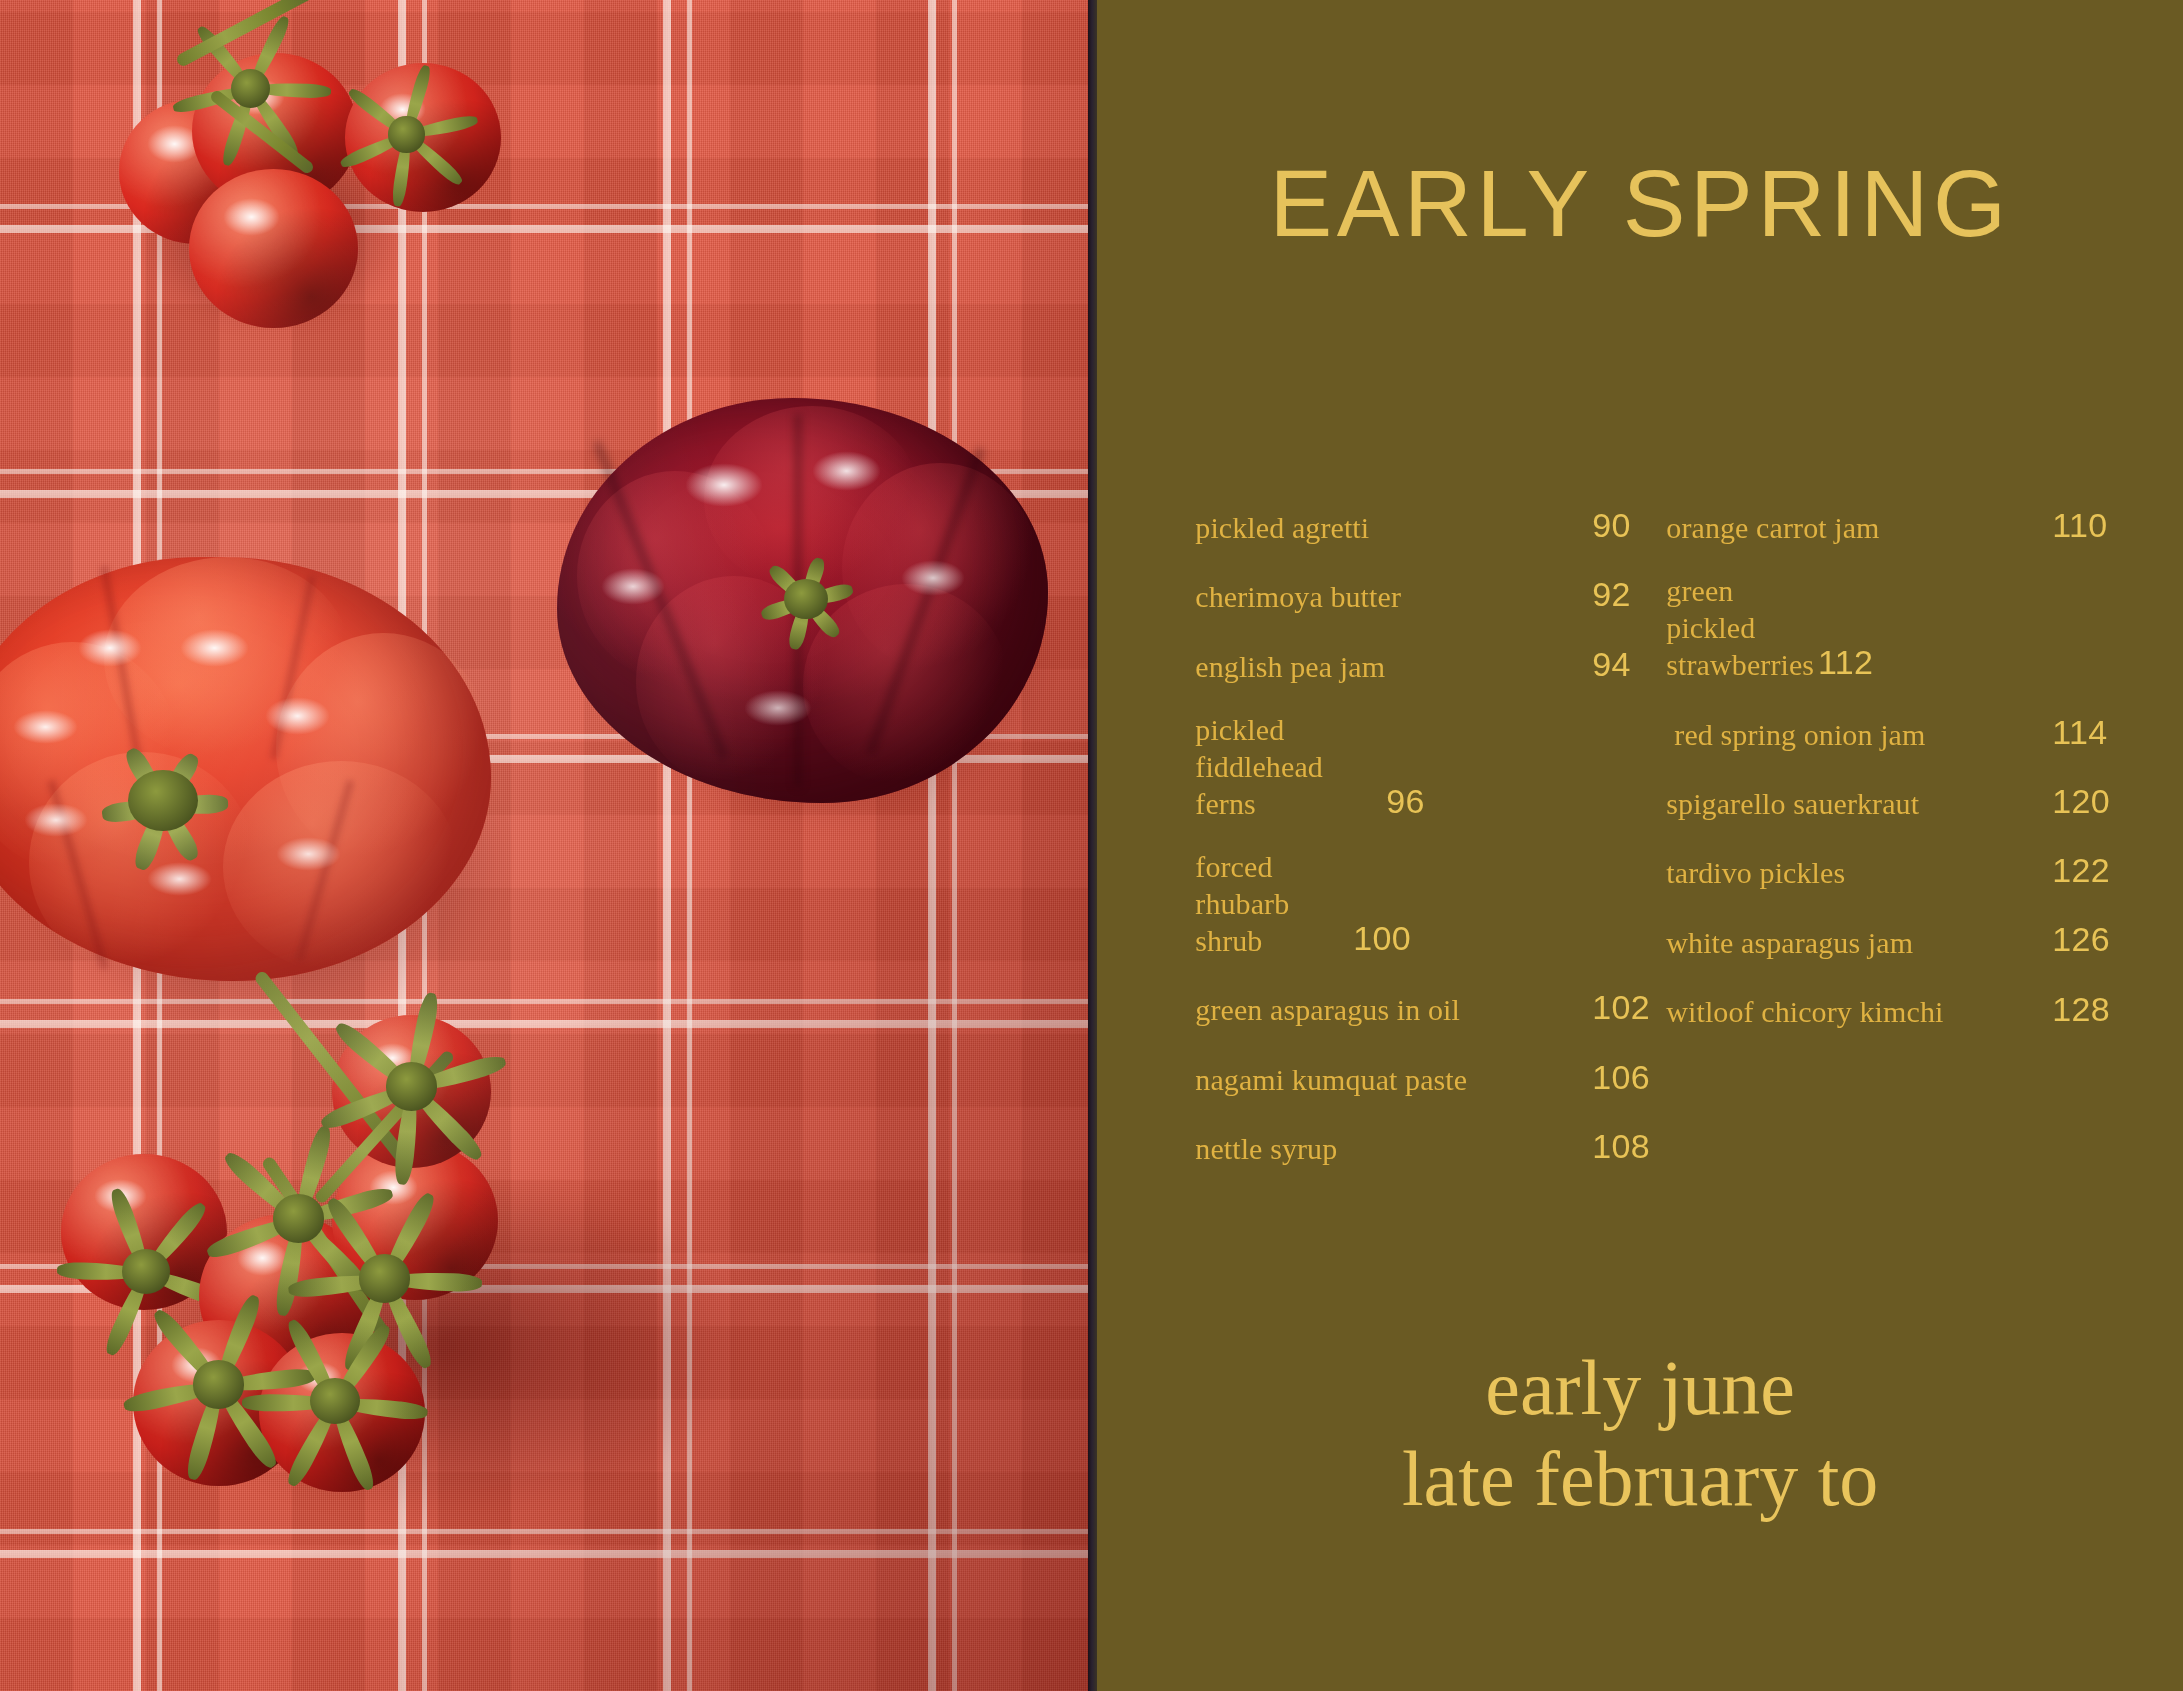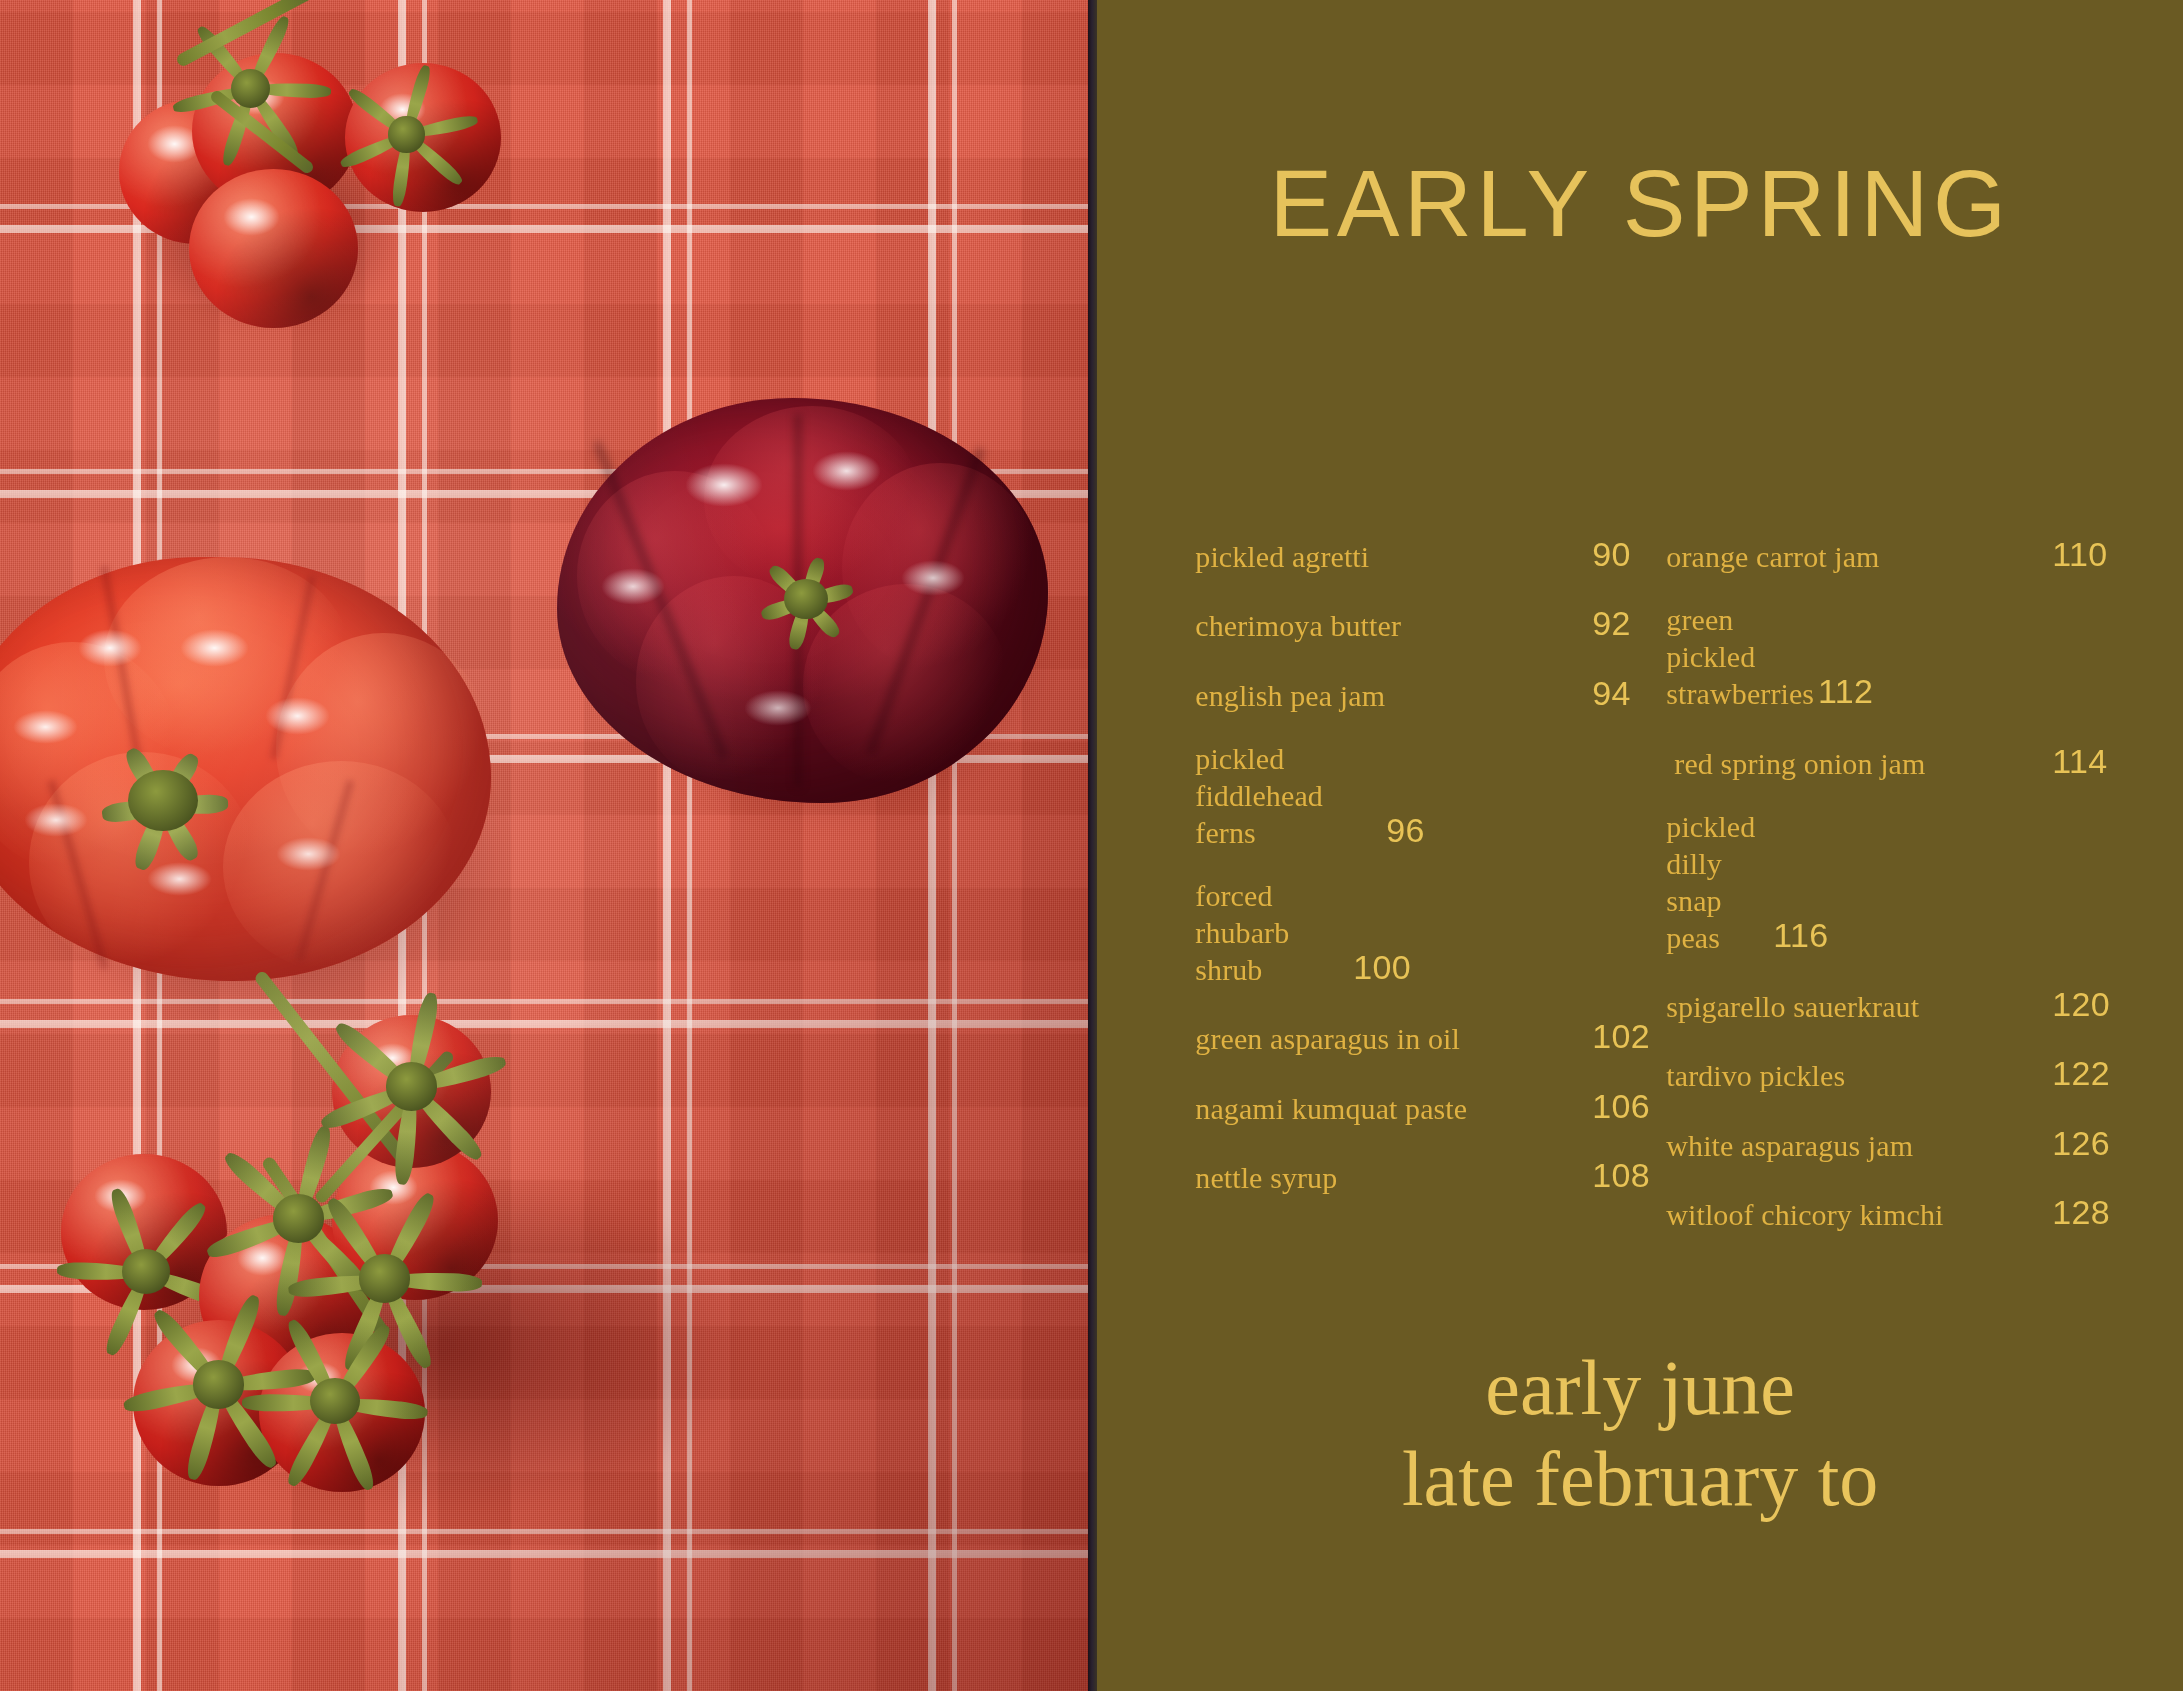--- a/index.html
+++ b/index.html
@@ -186,21 +186,21 @@
     font-size: 94px;
     letter-spacing: 4.6px;
     color: #e6c25b;
     line-height: 1;
     white-space: nowrap;
   }
 
   .toc {
     position: absolute;
     left: 98px;
-    top: 533px;
+    top: 504px;
     width: 942px;
     display: flex;
     gap: 0px;
   }
   .toc-col { width: 471px; }
 
   .toc-entry {
     display: grid;
     grid-template-columns: 1fr 74px;
     align-items: end;
@@ -507,24 +507,20 @@
         <div class="toc-entry two-line" style="max-width:219px;">
           <div class="toc-title">green pickled strawberries</div>
           <div class="toc-page">112</div>
         </div>
 
         <div class="toc-entry indent">
           <div class="toc-title">red spring onion jam</div>
           <div class="toc-page">114</div>
         </div>
 
-        <div class="toc-entry two-line" style="max-width:192px;">
-          <div class="toc-title">pickled dilly snap peas</div>
-          <div class="toc-page">116</div>
-        </div>
 
         <div class="toc-entry">
           <div class="toc-title">spigarello sauerkraut</div>
           <div class="toc-page">120</div>
         </div>
 
         <div class="toc-entry">
           <div class="toc-title">tardivo pickles</div>
           <div class="toc-page">122</div>
         </div>

